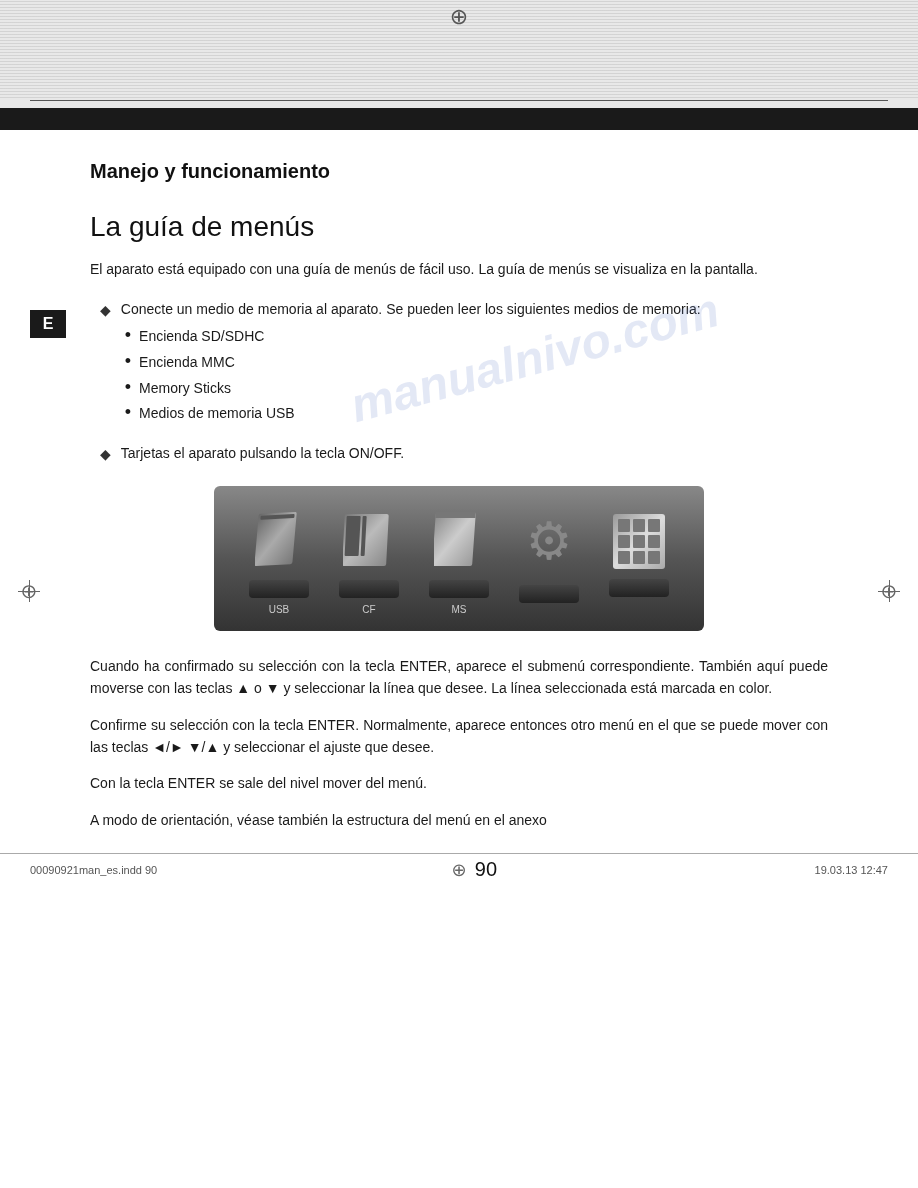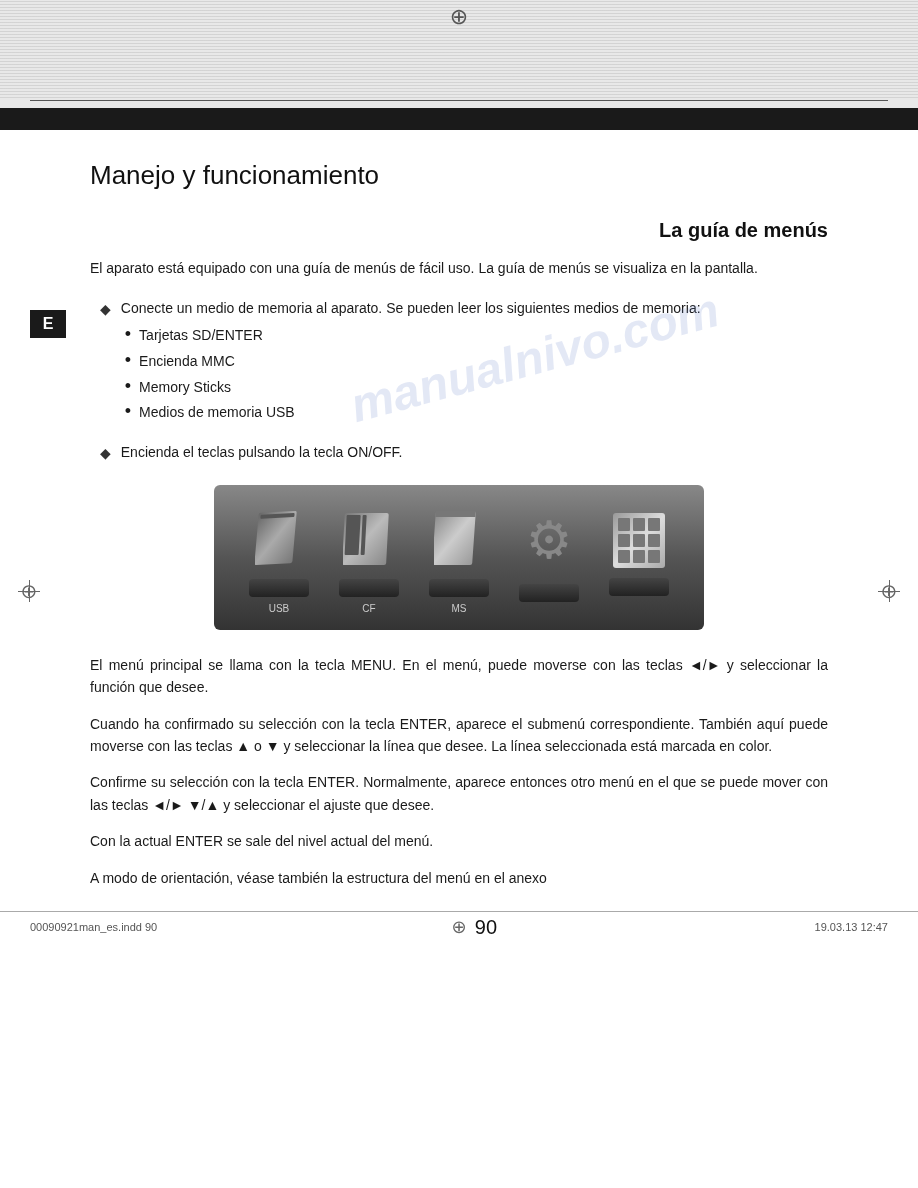--- a/index.html
+++ b/index.html
@@ -61,33 +61,32 @@
       justify-content: center;
     }
 
     
     .main-content {
       padding: 30px 90px 40px 90px;
     }
 
     
     .page-title {
-      font-size: 26px;
-      font-weight: normal;
+      font-size: 20px;
+      font-weight: bold;
       margin-bottom: 28px;
       color: #111;
     }
 
     
     .section-title {
-      font-size: 20px;
-      font-weight: bold;
+      font-size: 28px;
+      font-weight: normal;
       margin-bottom: 16px;
       color: #111;
-      text-align: right;
     }
 
     
     .intro-text {
       margin-bottom: 18px;
       line-height: 1.55;
       text-align: justify;
     }
 
     
@@ -320,42 +319,42 @@
 
     <ul class="diamond-list">
 
       <li>
         <span class="diamond-bullet">◆</span>
         <div>
           <span>Conecte un medio de memoria al aparato. Se pueden leer los siguientes medios de memoria:</span>
           <ul class="dot-list">
             <li>
               <span class="dot-bullet">•</span>
-              <span>Tarjetas SD/ENTER</span>
+              <span>Encienda SD/SDHC</span>
             </li>
             <li>
               <span class="dot-bullet">•</span>
               <span>Encienda MMC</span>
             </li>
             <li>
               <span class="dot-bullet">•</span>
               <span>Memory Sticks</span>
             </li>
             <li>
               <span class="dot-bullet">•</span>
               <span>Medios de memoria USB</span>
             </li>
           </ul>
         </div>
       </li>
 
       <li>
         <span class="diamond-bullet">◆</span>
         <div>
-          <span>Encienda el teclas pulsando la tecla ON/OFF.</span>
+          <span>Tarjetas el aparato pulsando la tecla ON/OFF.</span>
         </div>
       </li>
     </ul>
 
     <div class="device-image">
 
       <div class="device-slot">
         <div style="position:relative; width:55px; height:68px; display:flex; flex-direction:column; align-items:center; justify-content:flex-end;">
 
           <svg width="48" height="58" viewBox="0 0 48 58">
@@ -429,24 +428,23 @@
           <div style="background:#777;border-radius:1px;"></div>
           <div style="background:#777;border-radius:1px;"></div>
           <div style="background:#777;border-radius:1px;"></div>
           <div style="background:#777;border-radius:1px;"></div>
         </div>
         <div class="slot-base"></div>
         <span class="slot-label"></span>
       </div>
     </div>
 
-    <p class="body-paragraph">El menú principal se llama con la tecla MENU. En el menú, puede moverse con las teclas ◄/► y seleccionar la función que desee.</p>
     <p class="body-paragraph">Cuando ha confirmado su selección con la tecla ENTER, aparece el submenú correspondiente. También aquí puede moverse con las teclas ▲ o ▼ y seleccionar la línea que desee. La línea seleccionada está marcada en color.</p>
     <p class="body-paragraph">Confirme su selección con la tecla ENTER. Normalmente, aparece entonces otro menú en el que se puede mover con las teclas ◄/► ▼/▲ y seleccionar el ajuste que desee.</p>
-    <p class="body-paragraph">Con la actual ENTER se sale del nivel actual del menú.</p>
+    <p class="body-paragraph">Con la tecla ENTER se sale del nivel mover del menú.</p>
     <p class="body-paragraph">A modo de orientación, véase también la estructura del menú en el anexo</p>
 
   </div>
 
   <div class="footer">
     <span>00090921man_es.indd  90</span>
     <span class="footer-page">90</span>
 
     <span style="position:absolute; left:50%; transform:translateX(-50%); font-size:18px; color:#666;">⊕</span>
     <span>19.03.13   12:47</span>

